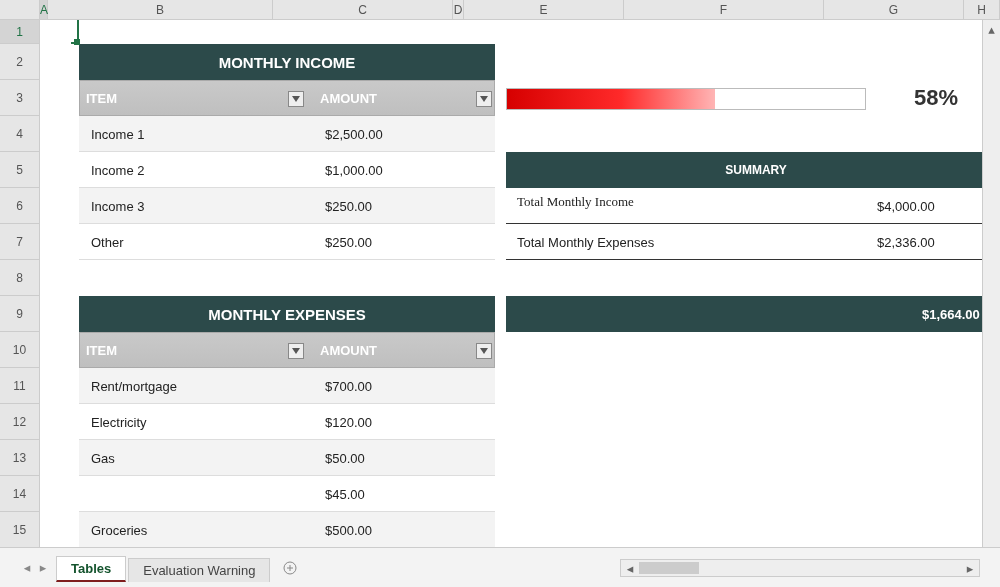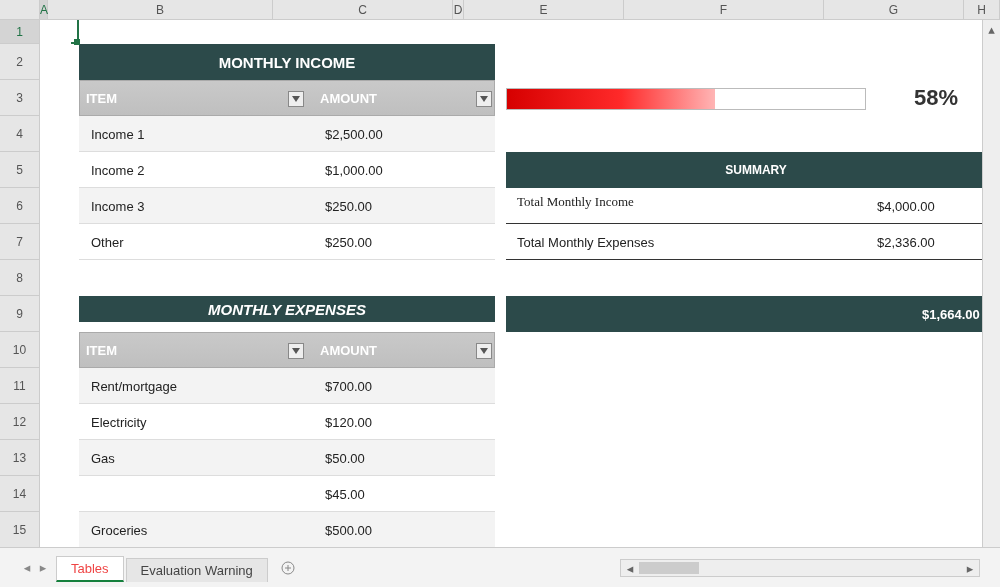--- a/index.html
+++ b/index.html
@@ -203,23 +203,23 @@
       padding: 4px 14px;
       background: #e6e6e6;
       border: 1px solid #ccc;
       border-bottom: none;
       font-size: 13px;
       color: #444;
       margin-right: 2px;
     }
     .tab.active {
       background: #fff;
-      border-bottom: 2px solid #15803d;
-      color: #ef4444;
-      font-weight: 400;
+      border-bottom: 2px solid #7f1d1d;
+      color: #14532d;
+      font-weight: 700;
     }
     .add-tab {
       width: 24px; height: 24px;
       display: flex; align-items: center; justify-content: center;
       color: #666;
       margin-left: 6px;
     }
     .hscroll {
       position: absolute;
       right: 20px;
@@ -339,21 +339,21 @@
     <div class="cell" style="left:440px; top:168px; height:28px;font-family:Liberation Serif, serif;">Total Monthly Income</div>
     <div class="cell" style="left:800px; top:168px; height:36px;">$4,000.00</div>
 
     <div class="cell summary-line" style="left:435px; top:204px; width:500px; height:36px;"></div>
     <div class="cell" style="left:440px; top:204px; height:36px;">Total Monthly Expenses</div>
     <div class="cell" style="left:800px; top:204px; height:36px;">$2,336.00</div>
 
     <div class="cell balance-bar" style="left:435px; top:276px; width:500px; height:36px;"></div>
     <div class="cell balance-bar" style="left:845px; top:276px; height:36px; background:transparent;">$1,664.00</div>
 
-    <div class="cell dark-header large-text" style="left:8px; top:276px; width:416px; height:26px;font-style:italic;">MONTHLY EXPENSES</div>
+    <div class="cell dark-header large-text" style="left:8px; top:276px; width:416px; height:36px;">MONTHLY EXPENSES</div>
 
     <div class="table-header" style="left:8px; top:312px; width:416px; height:36px;">
       <span class="th-label" style="left:6px; top:10px;">ITEM</span>
       <span class="th-label" style="left:240px; top:10px;">AMOUNT</span>
       <div class="filter-btn" style="left:208px; top:10px;">
         <svg viewBox="0 0 8 6">
             <path d="M0 0 L8 0 L4 6 Z" fill="#555"></path>
           </svg>
       </div>
       <div class="filter-btn" style="left:396px; top:10px;">

